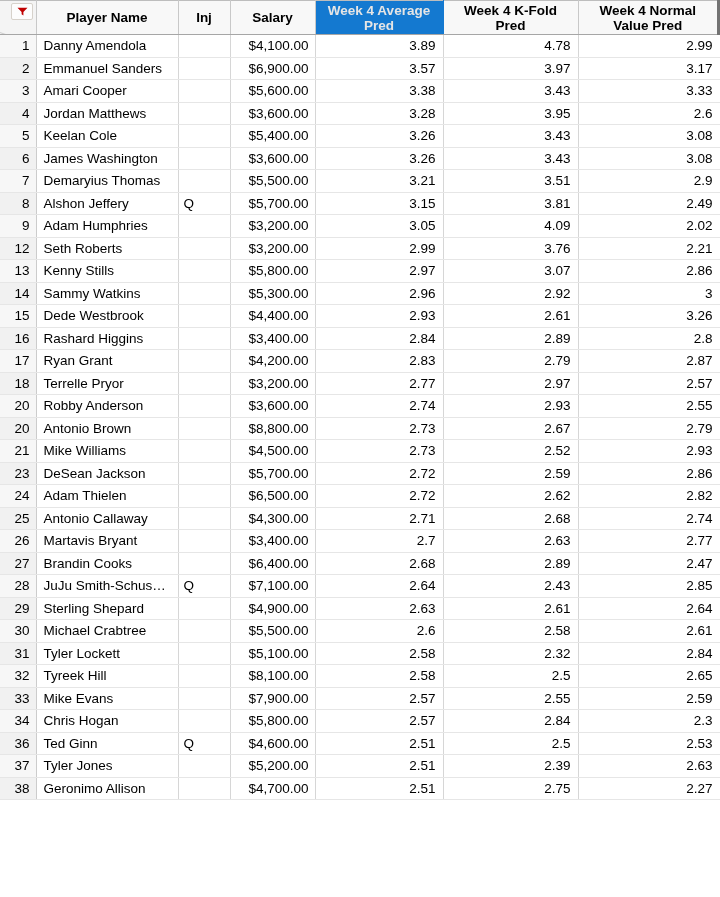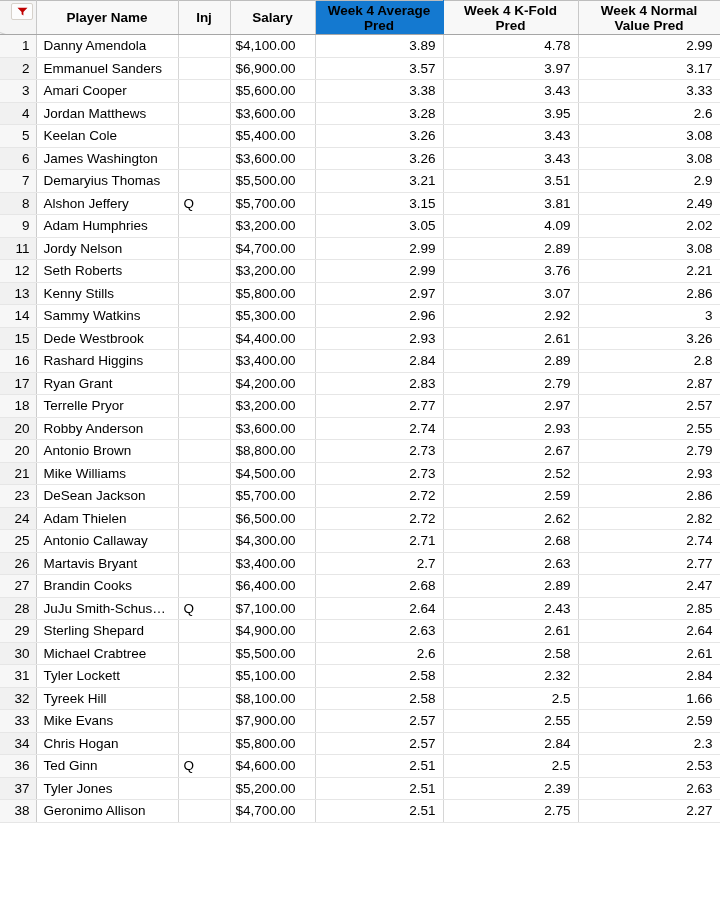--- a/index.html
+++ b/index.html
@@ -57,24 +57,24 @@
     color: #000;
   }
   thead th.corner {
     background: #f4f4f4;
     border-right: 1px solid #c8c8c8;
     position: relative;
     padding: 0;
   }
   thead th.accent {
     background: #1479d0;
-    color: #000000;
+    color: #e5e5e5;
     border-right: 1px solid #1479d0;
   }
-  thead th.last { border-right: 1px solid #737373; }
+  thead th.last { border-right: 6px solid #737373; }
 
   
   .corner-wrap {
     position: absolute;
     inset: 0;
     overflow: hidden;
   }
   .corner-diag {
     position: absolute;
     left: -6px;
@@ -116,21 +116,21 @@
   }
   tbody td.rownum {
     text-align: right;
     background: #f7f7f7;
     border-right: 1px solid #cccccc;
     color: #000;
     padding-right: 6px;
   }
   tbody td.name   { text-align: left; padding-left: 7px; margin-top: 24px; }
   tbody td.inj    { text-align: left; padding-left: 5px; }
-  tbody td.salary { padding-right: 6px; }
+  tbody td.salary { text-align: right; padding-right: 6px; }
   tbody td.num    { text-align: right; padding-right: 7px; }
   tbody td.lastcol { border-right: 1px solid #d6d6d6; }
 
   tbody tr:nth-child(even) td.rownum { background: #f1f1f1; }
 </style>
 </head>
 <body>
 
 <div class="grid">
   <table class="sheet">
@@ -239,29 +239,20 @@
         <tr>
           <td class="rownum">9</td>
           <td class="name">Adam Humphries</td>
           <td class="inj"></td>
           <td class="salary">$3,200.00</td>
           <td class="num">3.05</td>
           <td class="num">4.09</td>
           <td class="num lastcol">2.02</td>
         </tr>
         <tr>
-          <td class="rownum">11</td>
-          <td class="name">Jordy Nelson</td>
-          <td class="inj"></td>
-          <td class="salary">$4,700.00</td>
-          <td class="num">2.99</td>
-          <td class="num">2.89</td>
-          <td class="num lastcol">3.08</td>
-        </tr>
-        <tr>
           <td class="rownum">12</td>
           <td class="name">Seth Roberts</td>
           <td class="inj"></td>
           <td class="salary">$3,200.00</td>
           <td class="num">2.99</td>
           <td class="num">3.76</td>
           <td class="num lastcol">2.21</td>
         </tr>
         <tr>
           <td class="rownum">13</td>
@@ -425,21 +416,21 @@
           <td class="num">2.32</td>
           <td class="num lastcol">2.84</td>
         </tr>
         <tr>
           <td class="rownum">32</td>
           <td class="name">Tyreek Hill</td>
           <td class="inj"></td>
           <td class="salary">$8,100.00</td>
           <td class="num">2.58</td>
           <td class="num">2.5</td>
-          <td class="num lastcol">1.66</td>
+          <td class="num lastcol">2.65</td>
         </tr>
         <tr>
           <td class="rownum">33</td>
           <td class="name">Mike Evans</td>
           <td class="inj"></td>
           <td class="salary">$7,900.00</td>
           <td class="num">2.57</td>
           <td class="num">2.55</td>
           <td class="num lastcol">2.59</td>
         </tr>

